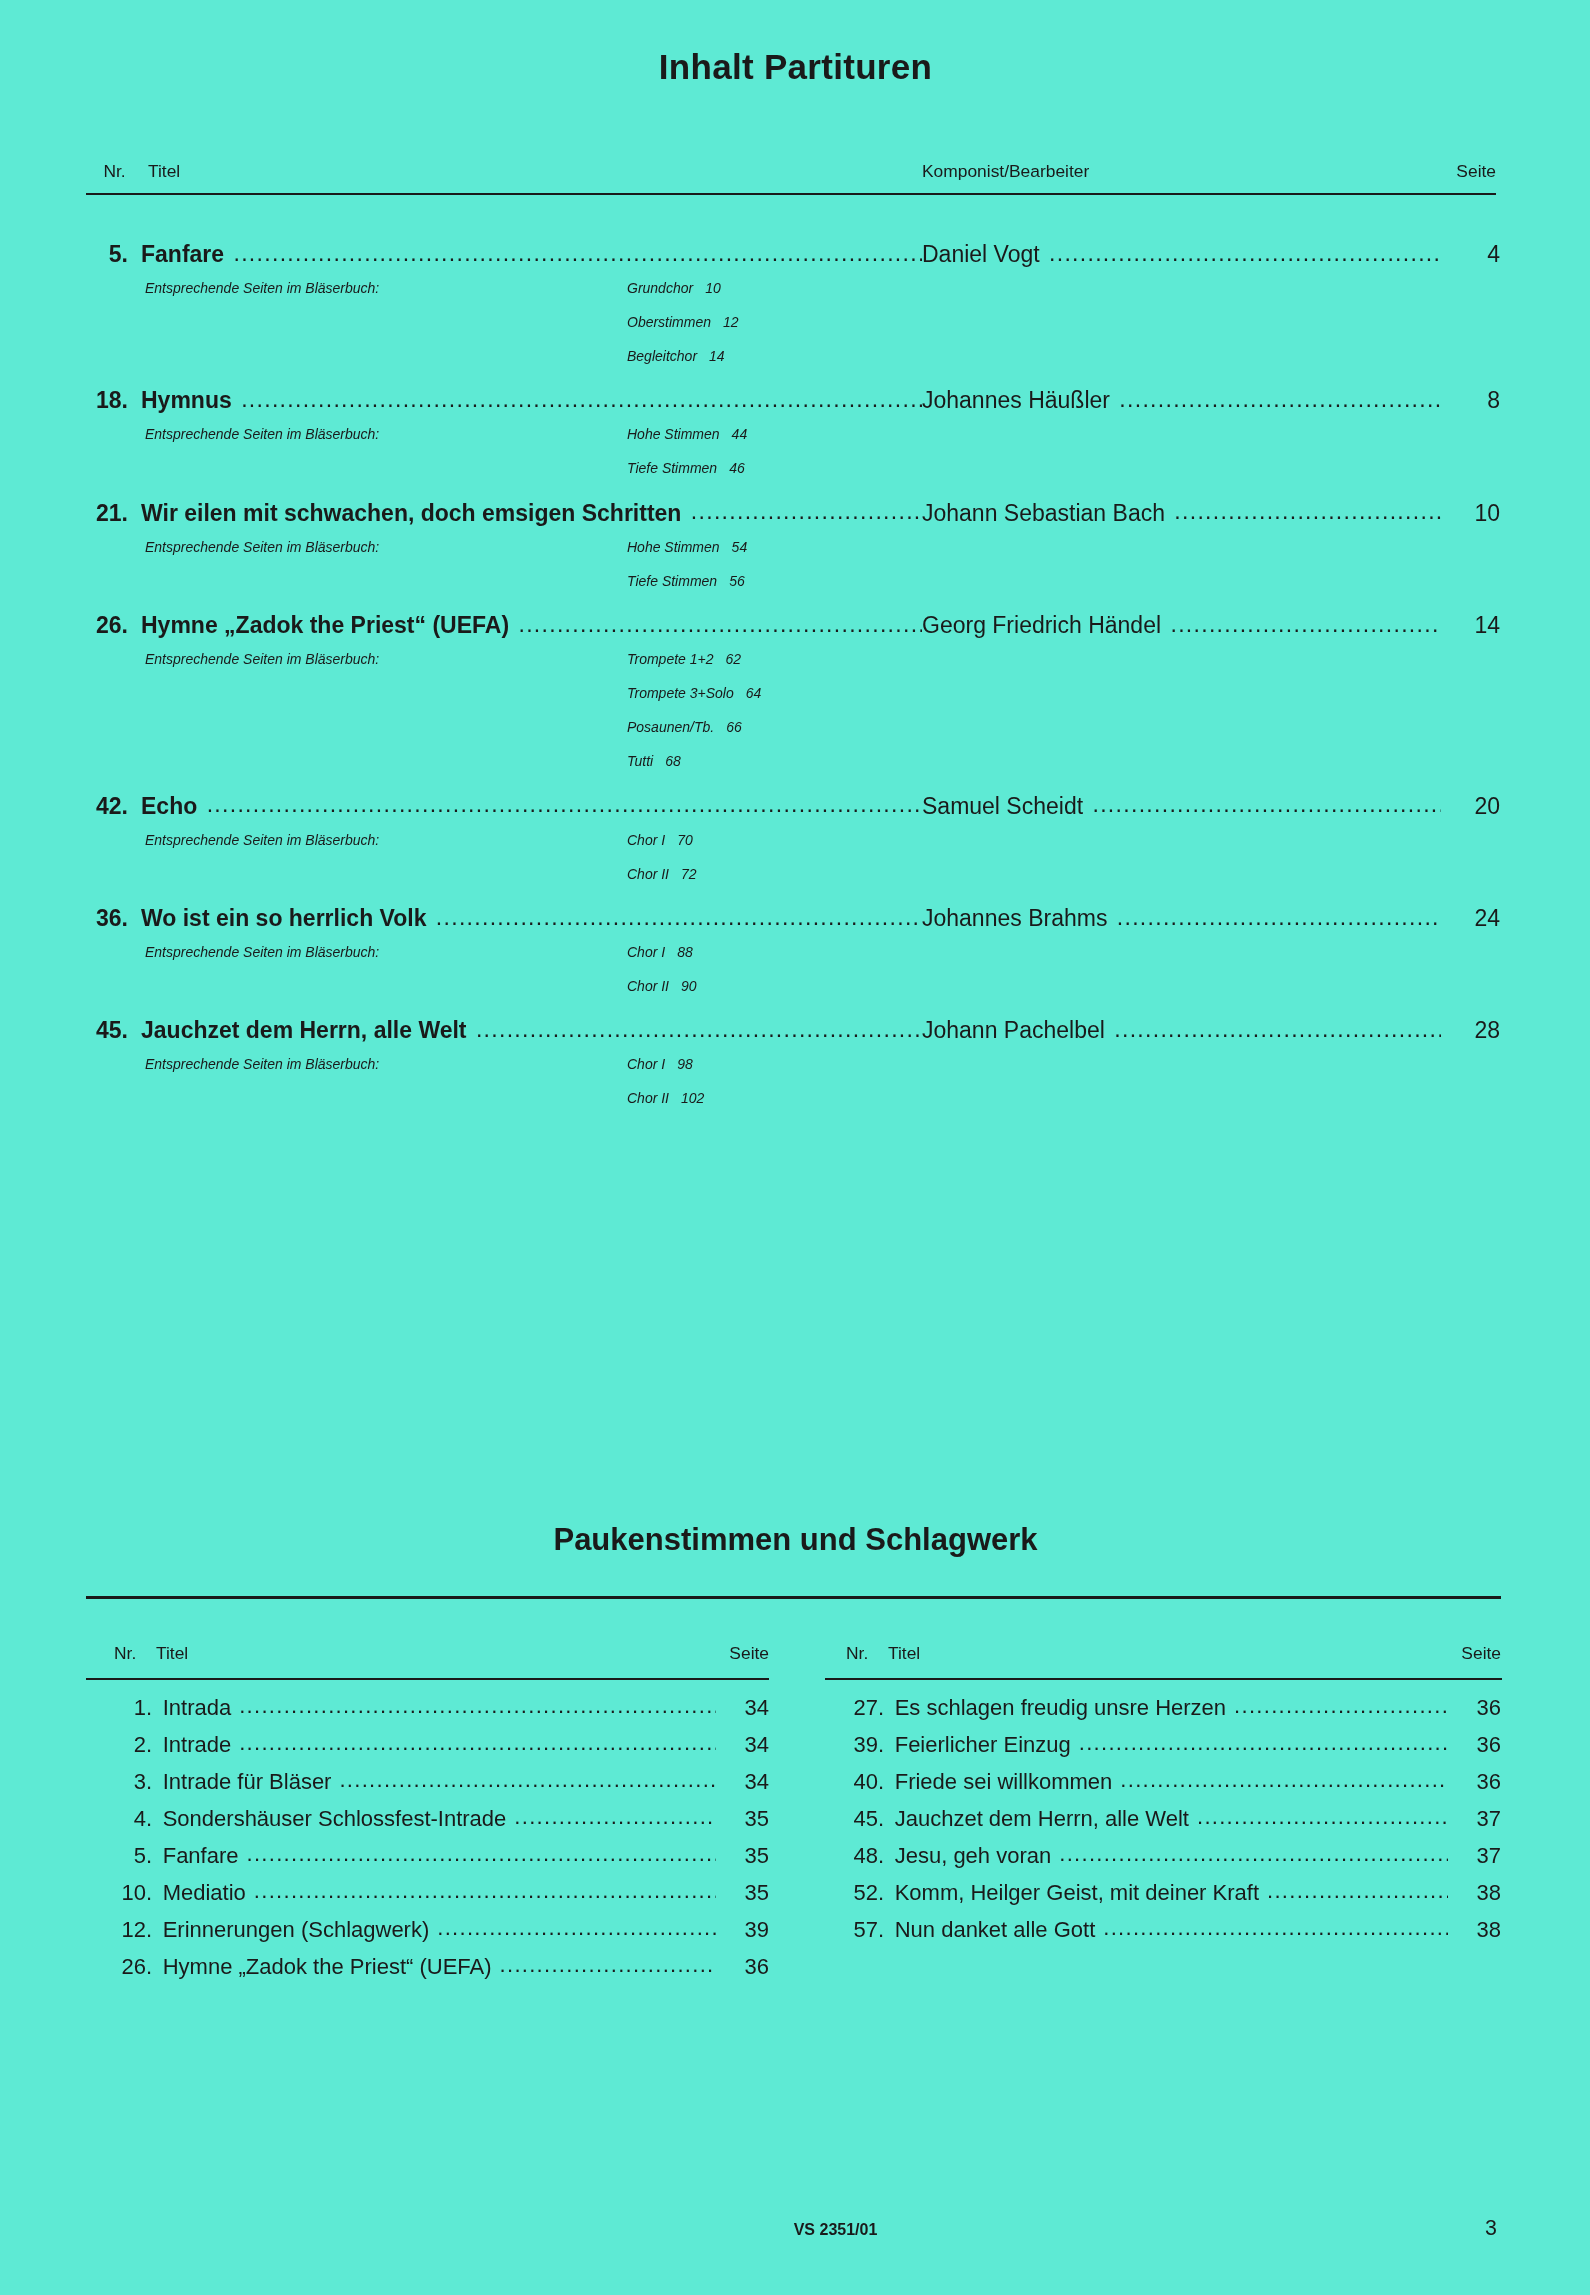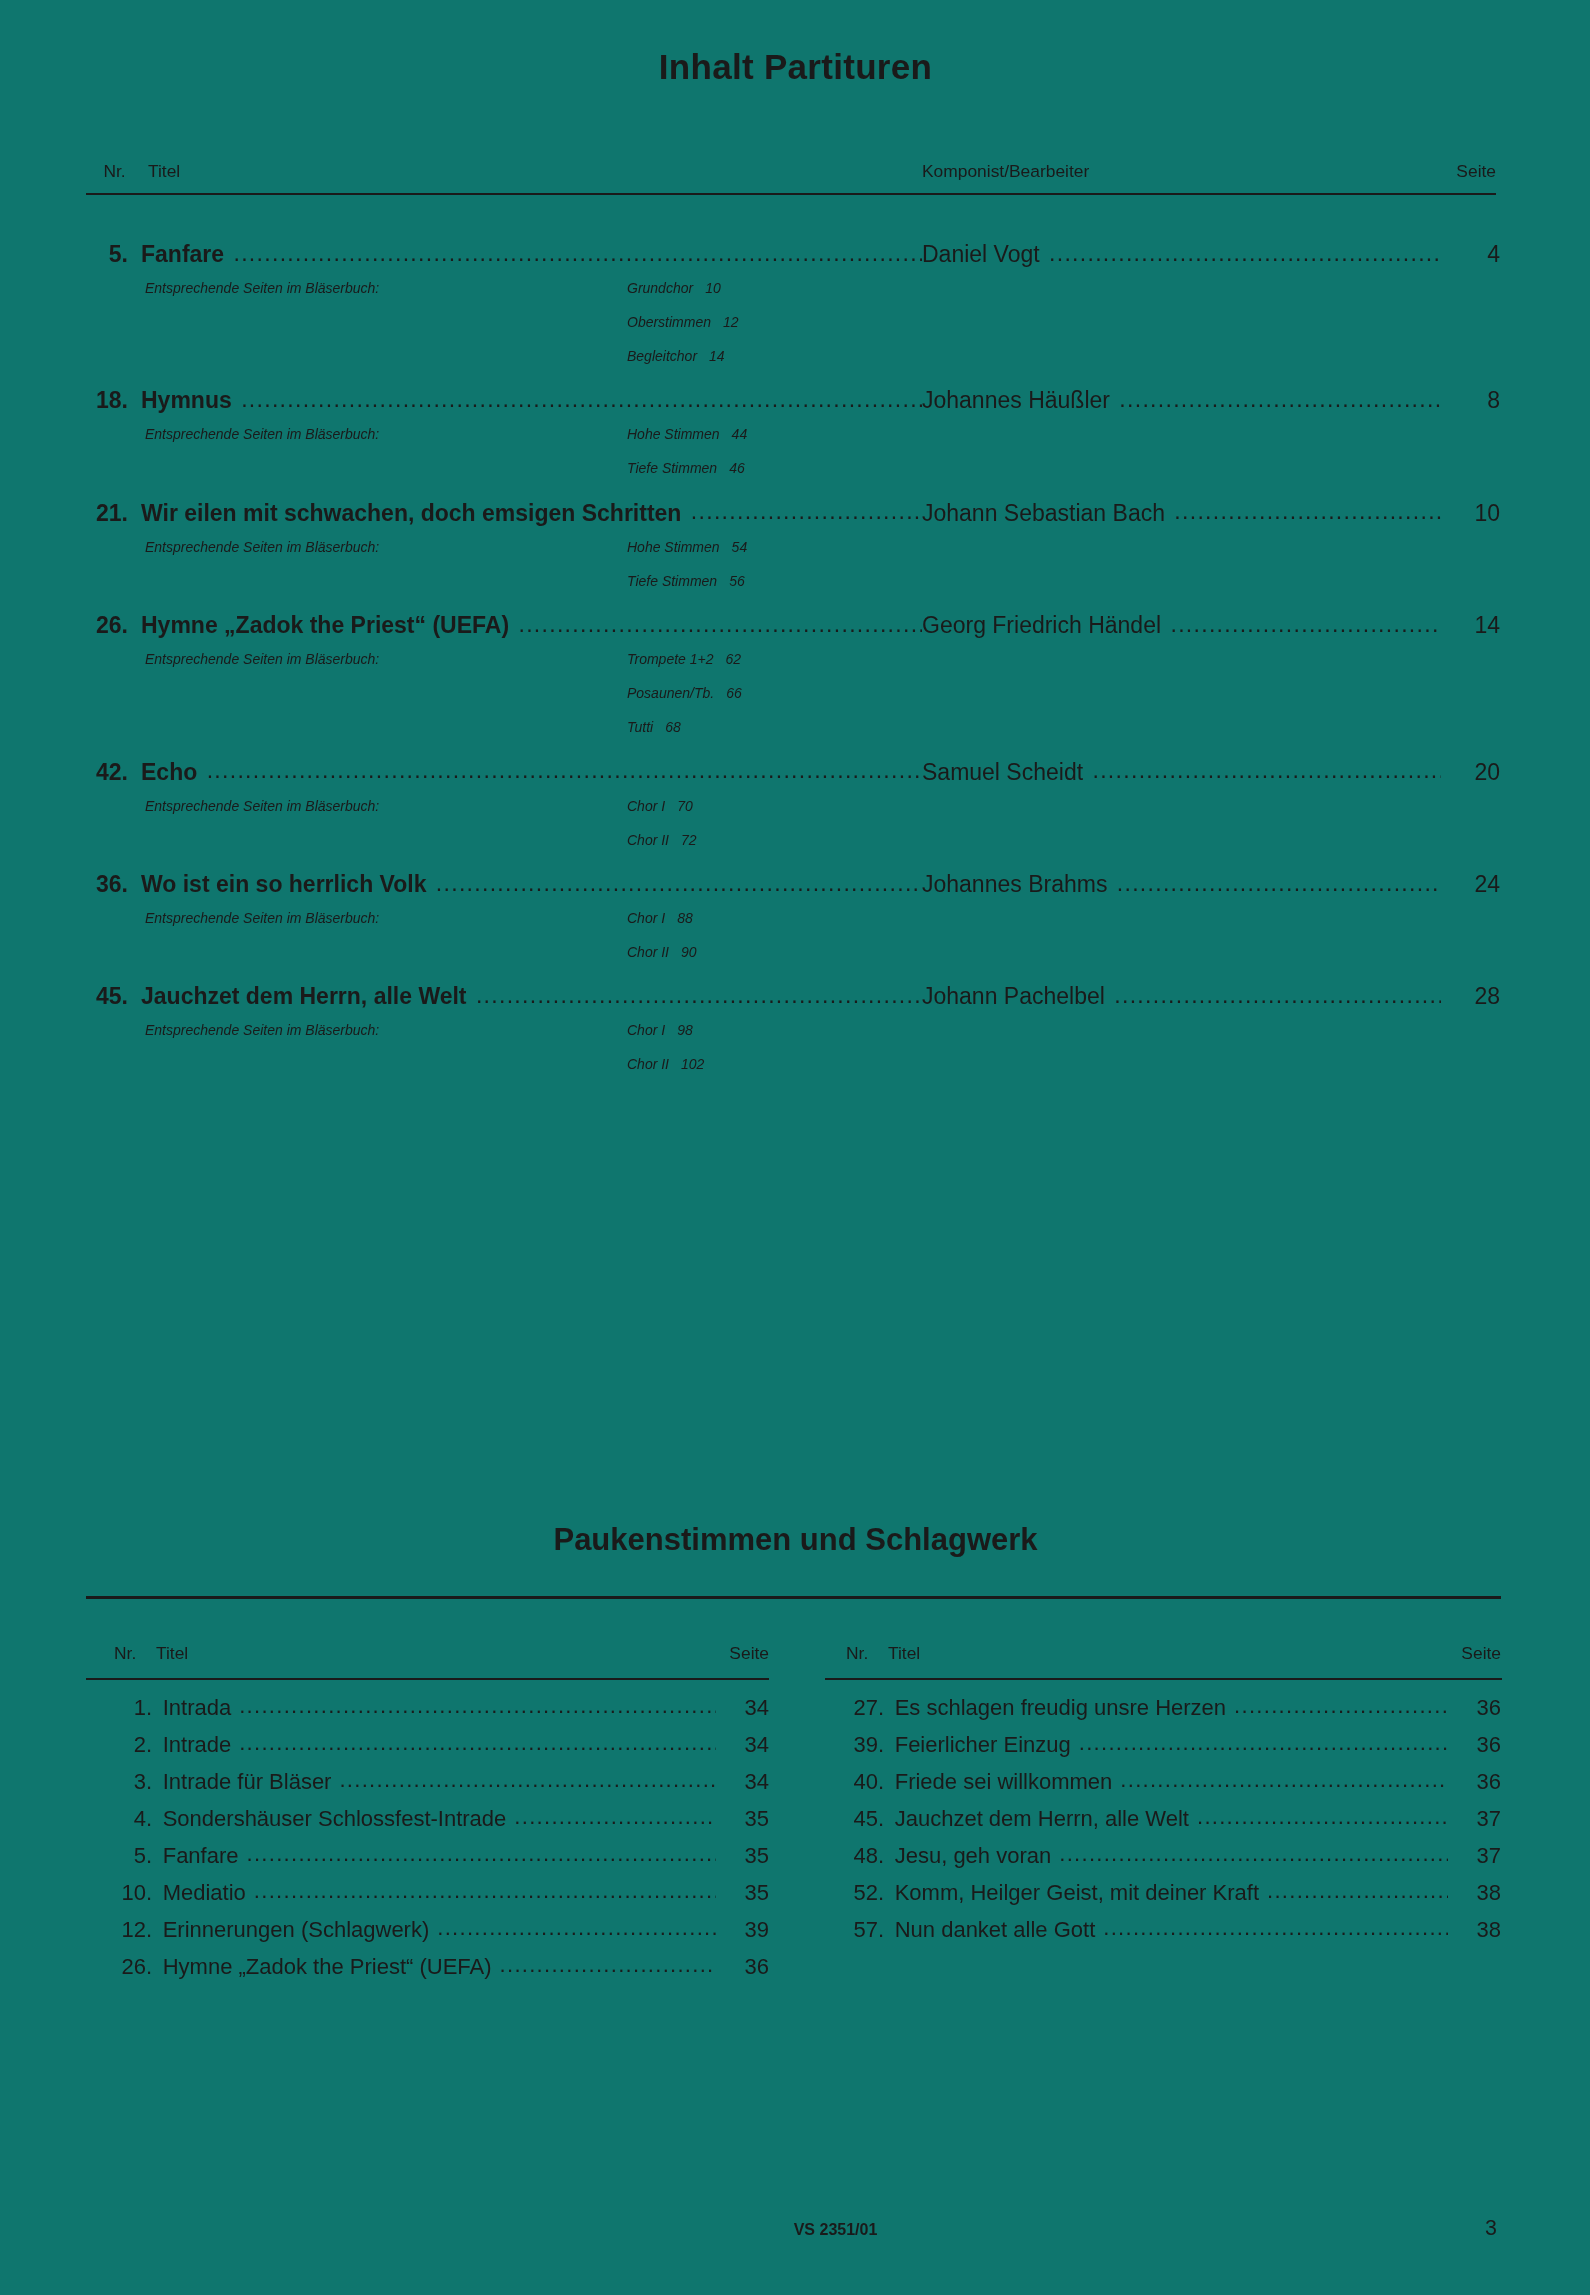--- a/index.html
+++ b/index.html
@@ -4,21 +4,21 @@
 <style>
   html, body {
     margin: 0;
     padding: 0;
     background: #ffffff;
   }
   .page {
     position: relative;
     width: 1591px;
     height: 2295px;
-    background: #0f766e;
+    background: #5eead4;
     font-family: "Liberation Sans", sans-serif;
     color: #1a1a1a;
     overflow: hidden;
   }
 
   
   .doc-title {
     position: absolute;
     top: 47px;
     left: 0;
@@ -330,20 +330,24 @@
             <span class="entry-page">14</span>
           </span>
         </div>
         <div class="sublines">
           <div class="subline">
             <span class="sub-label">Entsprechende Seiten im Bläserbuch:</span>
             <span class="sub-value"><span class="sv-nm">Trompete 1+2</span><span class="sv-pg">62</span></span>
           </div>
           <div class="subline">
             <span class="sub-label"></span>
+            <span class="sub-value"><span class="sv-nm">Trompete 3+Solo</span><span class="sv-pg">64</span></span>
+          </div>
+          <div class="subline">
+            <span class="sub-label"></span>
             <span class="sub-value"><span class="sv-nm">Posaunen/Tb.</span><span class="sv-pg">66</span></span>
           </div>
           <div class="subline">
             <span class="sub-label"></span>
             <span class="sub-value"><span class="sv-nm">Tutti</span><span class="sv-pg">68</span></span>
           </div>
         </div>
       </div>
       <div class="entry">
         <div class="entry-main">

